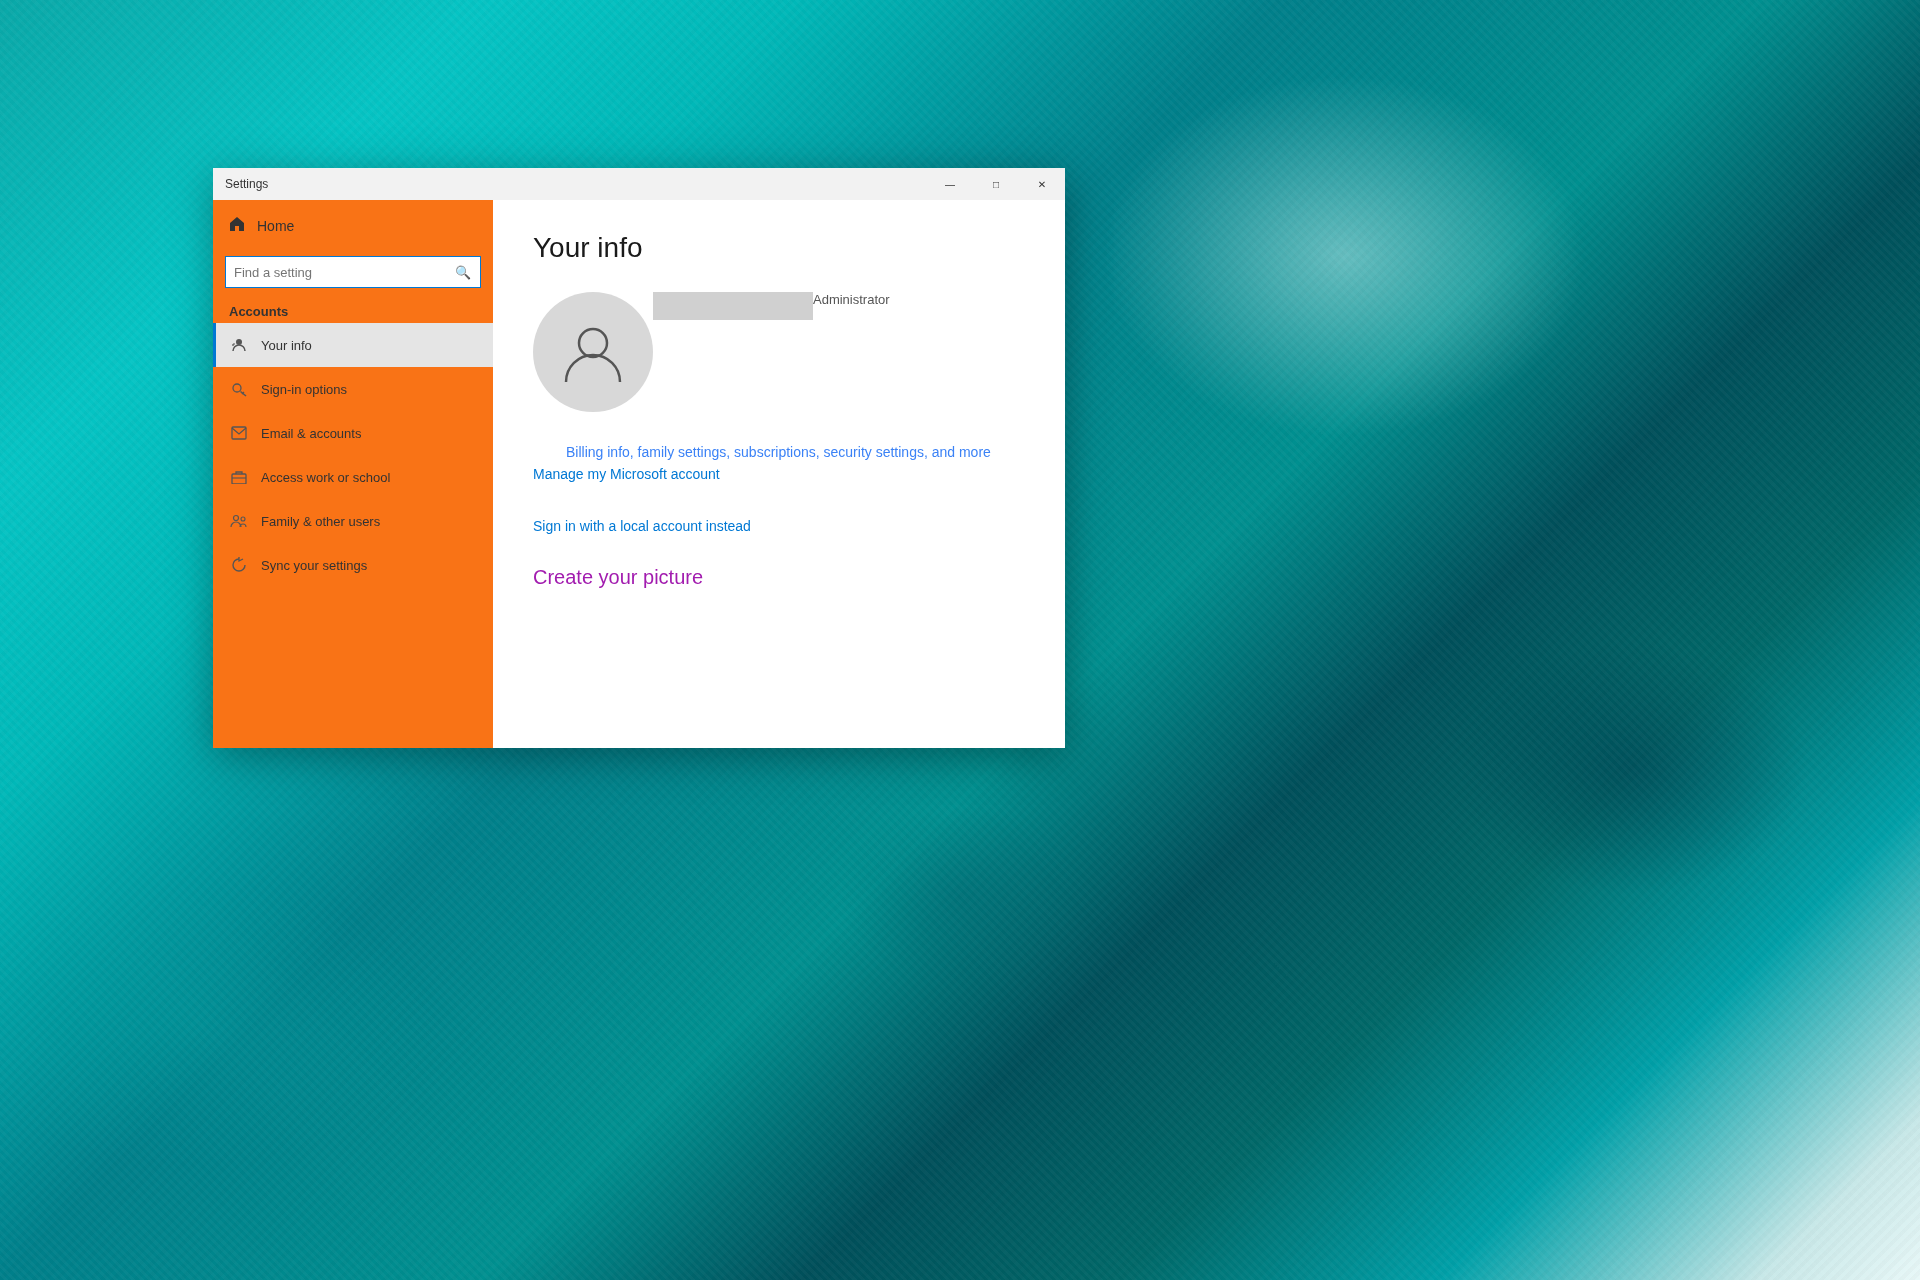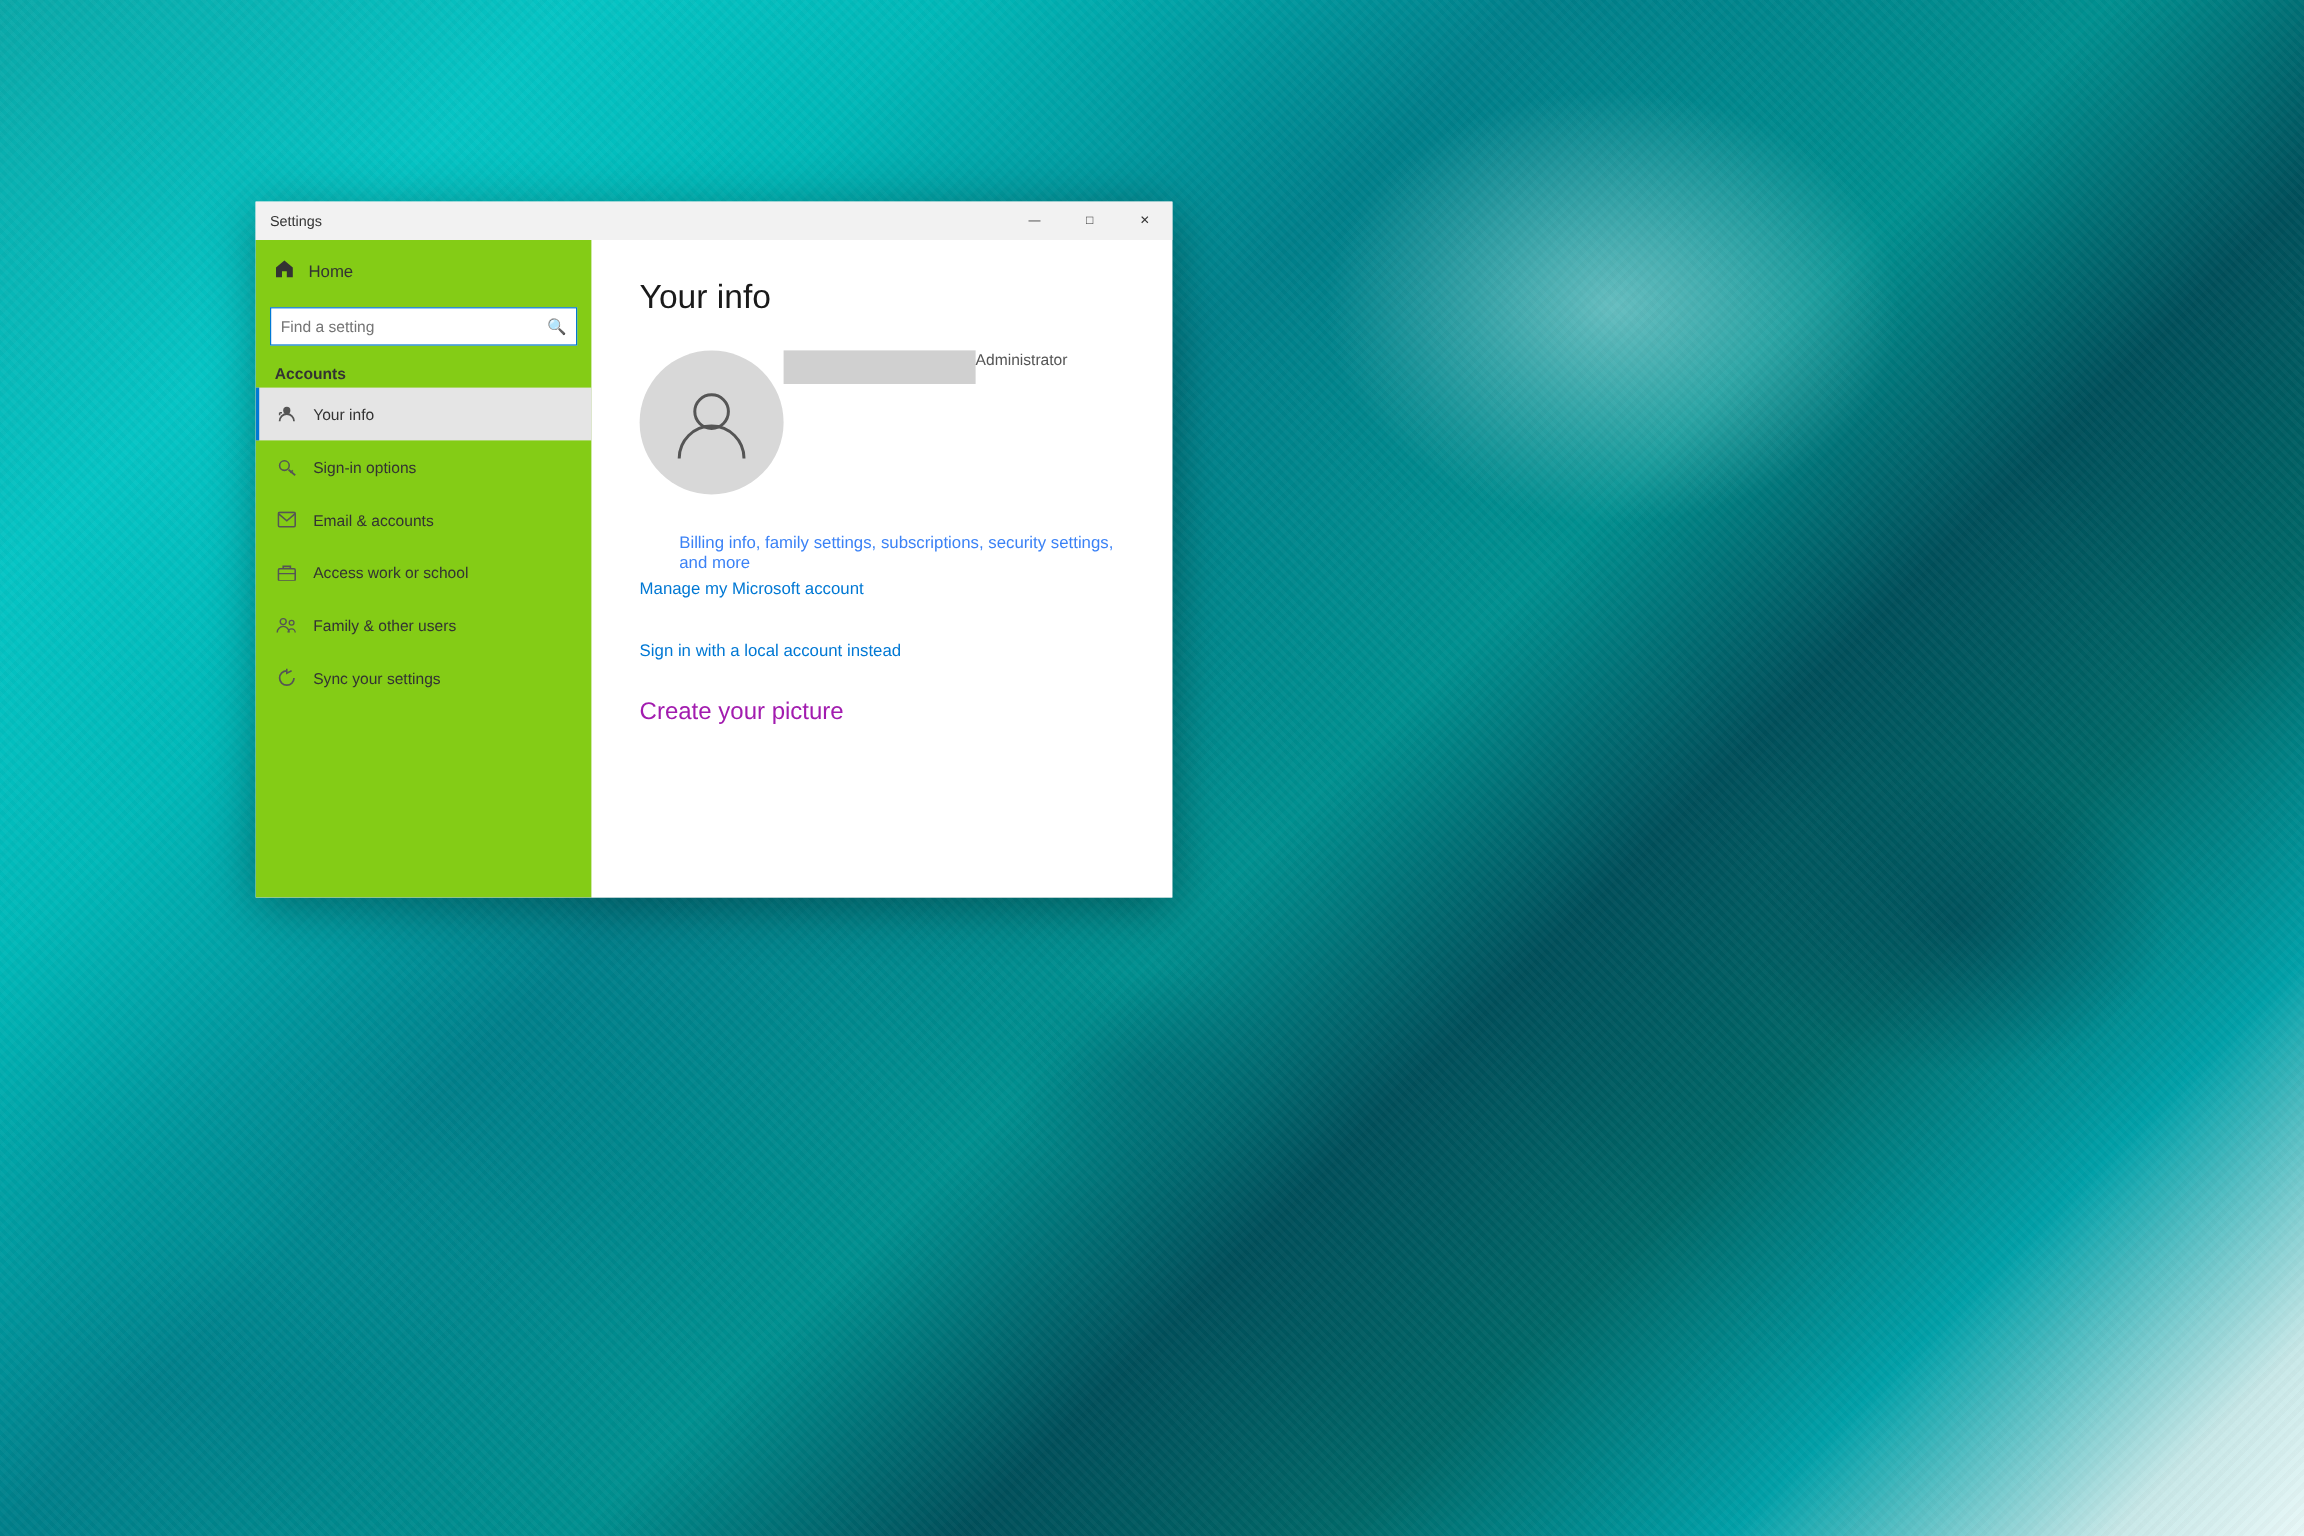--- a/index.html
+++ b/index.html
@@ -47,21 +47,21 @@
       inset: 0;
       background-image:
         repeating-linear-gradient(45deg, transparent, transparent 3px, rgba(255,255,255,0.03) 3px, rgba(255,255,255,0.03) 6px),
         repeating-linear-gradient(-45deg, transparent, transparent 4px, rgba(0,0,0,0.02) 4px, rgba(0,0,0,0.02) 8px);
     }
 
     .window {
       position: absolute;
       top: 168px;
       left: 213px;
-      width: 764px;
+      width: 852px;
       height: 580px;
       background: #f2f2f2;
       display: flex;
       flex-direction: column;
       box-shadow: 0 8px 40px rgba(0,0,0,0.35);
     }
 
     .titlebar {
       height: 32px;
       background: #f2f2f2;
@@ -98,21 +98,21 @@
 
     .window-body {
       display: flex;
       flex: 1;
       overflow: hidden;
     }
 
     
     .sidebar {
       width: 280px;
-      background: #84cc16;
+      background: #f97316;
       flex-shrink: 0;
       display: flex;
       flex-direction: column;
       padding-top: 4px;
     }
 
     .sidebar-home {
       display: flex;
       align-items: center;
       padding: 8px 16px;

